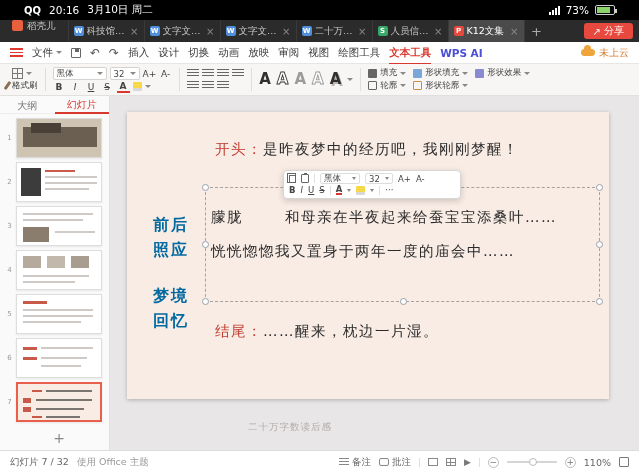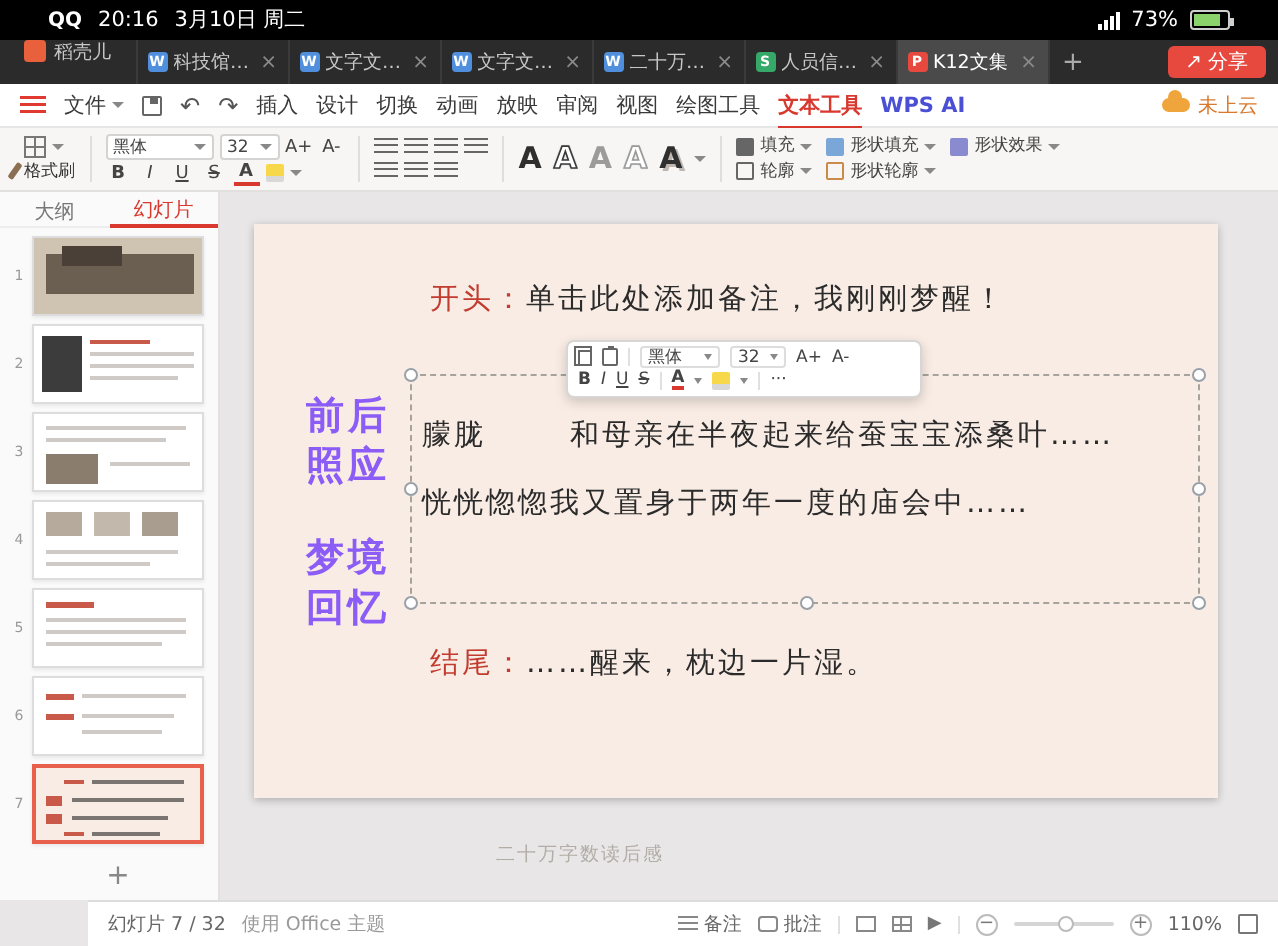--- a/index.html
+++ b/index.html
@@ -89,41 +89,41 @@
   .tnum { position:absolute; left:5px; width:9px; text-align:center; font-size:7px; color:#999; }
   .addslide { position:absolute; left:16px; width:86px; text-align:center; color:#888; font-size:14px; }
   .tline { position:absolute; height:2px; background:#cfcac5; }
   .tline.red { background:#c95a4a; }
 
   
   .canvas { position:absolute; left:110px; top:96px; right:0; bottom:23px; background:#e8e6e7; }
   .slide { position:absolute; left:17px; top:16px; width:482px; height:287px; background:#f9ece5; box-shadow:0 1px 4px rgba(0,0,0,.25); }
   .sline { position:absolute; font-size:14.5px; letter-spacing:1.5px; color:#2b2b2b; white-space:nowrap; }
   .red { color:#c13b2e; }
-  .annot { position:absolute; font-size:19px; font-weight:bold; color:#8b5cf6; line-height:25px; letter-spacing:2px; }
+  .annot { position:absolute; font-size:16px; font-weight:bold; color:#0369a1; line-height:25px; letter-spacing:2px;margin-top:16px; }
   .selframe { position:absolute; left:78px; top:75px; width:395px; height:115px; border:1px dashed #a6a29e; }
   .handle { position:absolute; width:7px; height:7px; border:1px solid #98a0a8; background:#fff; border-radius:50%; }
   .notesph { position:absolute; left:138px; top:325px; font-size:9.5px; color:#b3aca7; letter-spacing:1px; }
 
   
   .minibar { position:absolute; left:283px; top:170px; width:178px; height:29px; background:#fff; border:1px solid #d8d6d4;
     border-radius:4px; box-shadow:0 2px 6px rgba(0,0,0,.18); z-index:5; display:flex; flex-direction:column;
     justify-content:space-around; padding:2px 5px; font-size:8.5px; color:#444; }
   .mrow { display:flex; align-items:center; gap:5px; height:11px; }
   .mdiv { width:1px; height:9px; background:#e2e0de; }
   .ic-copy { width:7px; height:8px; border:1px solid #666; position:relative; background:#fff; }
   .ic-copy::before { content:""; position:absolute; left:-3px; top:-3px; width:7px; height:8px; border:1px solid #666; background:#fff; z-index:-1; }
   .ic-paste { width:8px; height:9px; border:1px solid #666; border-radius:1px; position:relative; }
   .ic-paste::after { content:""; position:absolute; left:1.5px; top:-2px; width:3px; height:2px; background:#666; }
   .mini-sel { border:1px solid #ddd; border-radius:2px; height:11px; display:flex; align-items:center; gap:3px; padding:0 3px; }
   .cdn.sm { border-left-width:2.5px; border-right-width:2.5px; border-top-width:3px; }
 
   
   .bottombar { position:absolute; left:0; right:0; bottom:0; height:23px; background:#fff; border-top:1px solid #dcdcdc;
-    display:flex; align-items:center; padding:0 10px; font-size:9.5px; color:#666; gap:8px;margin-left:44px; }
+    display:flex; align-items:center; padding:0 10px; font-size:9.5px; color:#666; gap:8px; }
   .theme { color:#9a9a9a; }
   .bright { margin-left:auto; display:flex; align-items:center; gap:8px; }
   .bbtn { display:flex; align-items:center; gap:3px; }
   .ic-note { width:10px; height:8px; background:repeating-linear-gradient(to bottom,#888 0 1px,transparent 1px 3px); }
   .ic-cmt { width:10px; height:8px; border:1px solid #888; border-radius:2px; }
   .ic-v1 { width:10px; height:8px; border:1px solid #888; }
   .ic-v2 { width:10px; height:8px; border:1px solid #888; background:
     linear-gradient(#888,#888) 50% 0/1px 100% no-repeat, linear-gradient(#888,#888) 0 50%/100% 1px no-repeat; }
   .playg { color:#777; font-size:9px; }
   .zbtn { width:11px; height:11px; border:1px solid #bbb; border-radius:50%; display:flex; align-items:center; justify-content:center; font-size:9px; color:#777; line-height:1; }
@@ -392,21 +392,21 @@
       <div class="tline red" style="left:14px;top:32px;width:10px"></div>
       <div class="tline" style="left:28px;top:32px;width:34px;background:#7a7570"></div>
     </div>
 
     <div class="addslide" style="top:334px">+</div>
   </div>
 
   <div class="canvas">
     <div class="slide">
       <div class="sline" style="left:88px; top:28px">
-        <span class="red">开头：</span><span>单击此处添加备注，我刚刚梦醒！</span>
+        <span class="red">开头：</span><span>是昨夜梦中的经历吧，我刚刚梦醒！</span>
       </div>
 
       <div class="annot" style="left:26px; top:84px">
         <div>前后</div>
         <div>照应</div>
       </div>
 
       <div class="selframe">
         <span class="handle" style="left:-4px; top:-4px"></span>
         <span class="handle" style="left:194px; top:-4px"></span>

